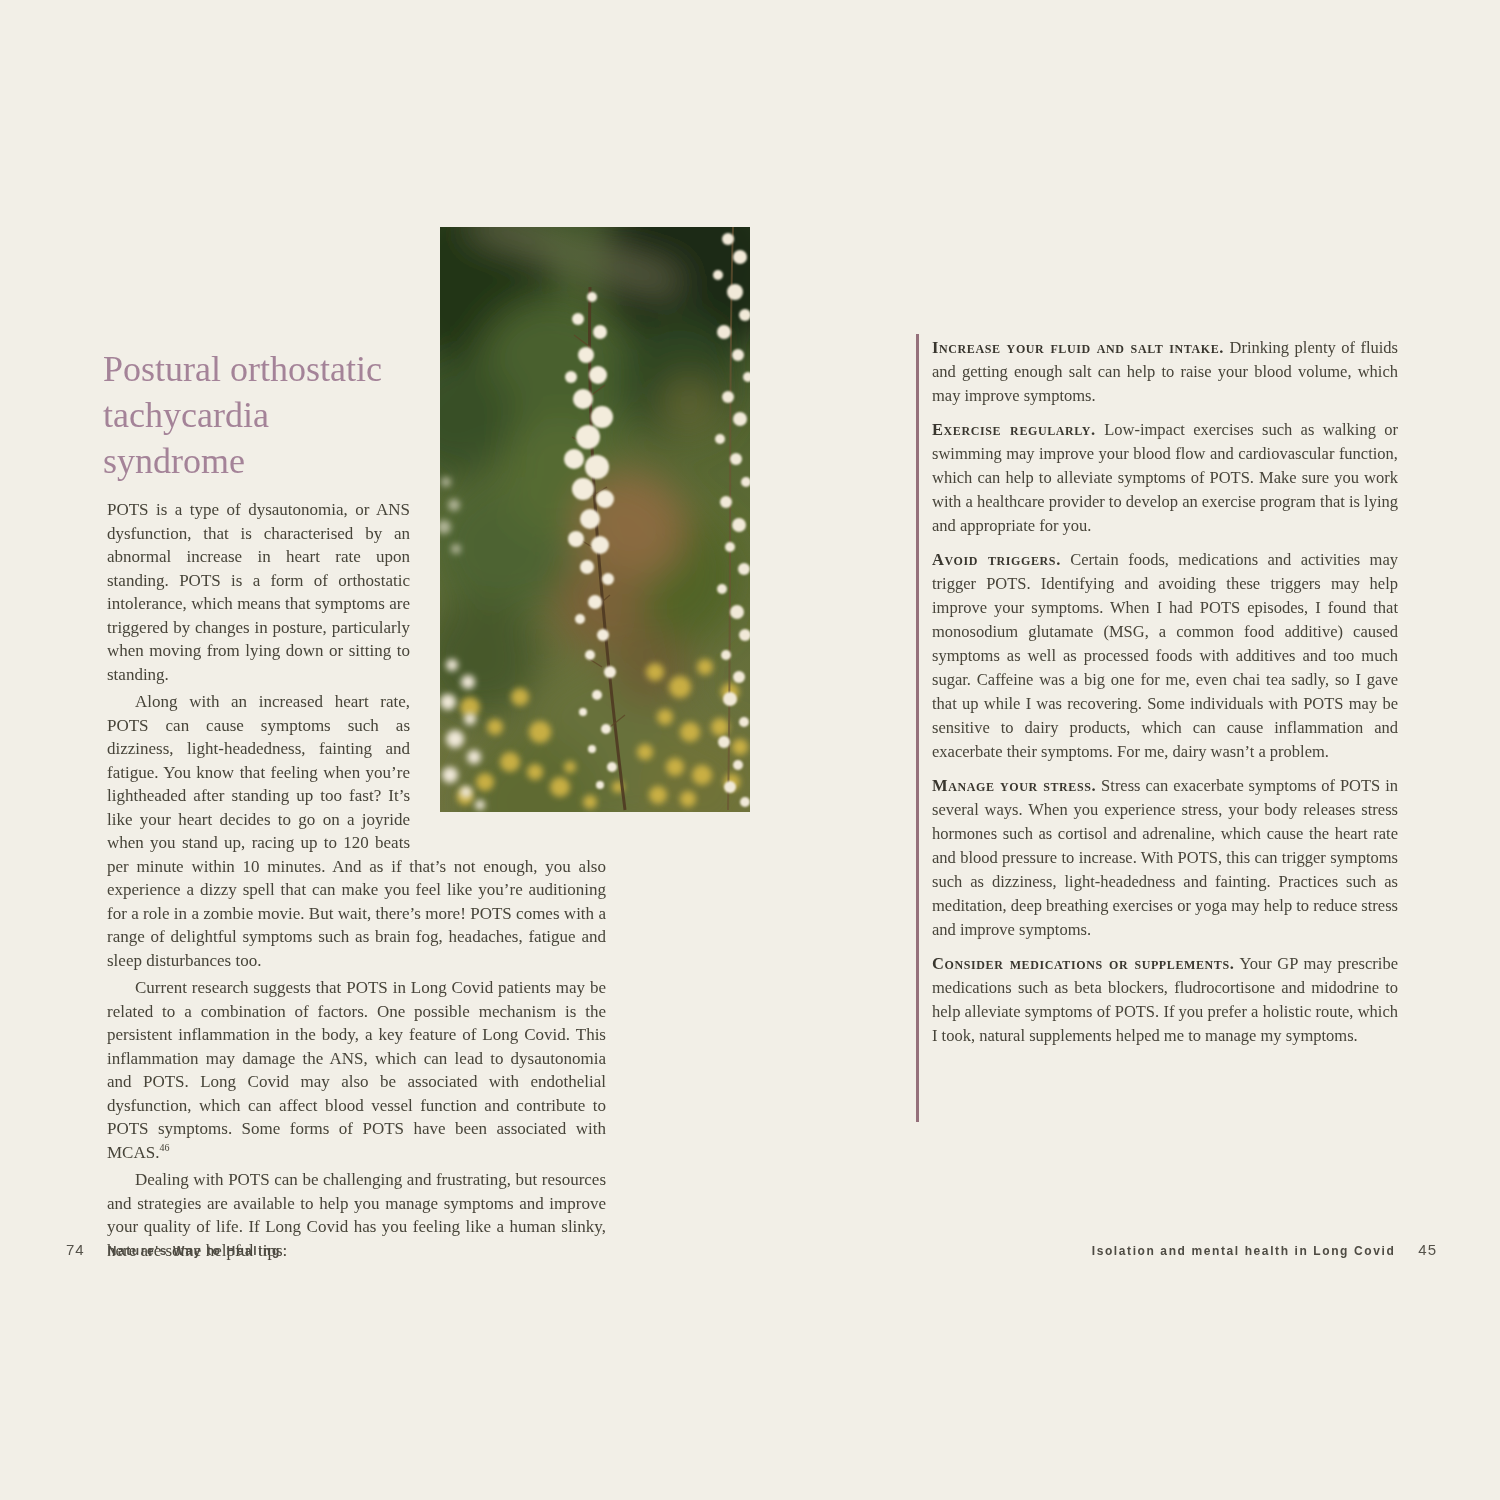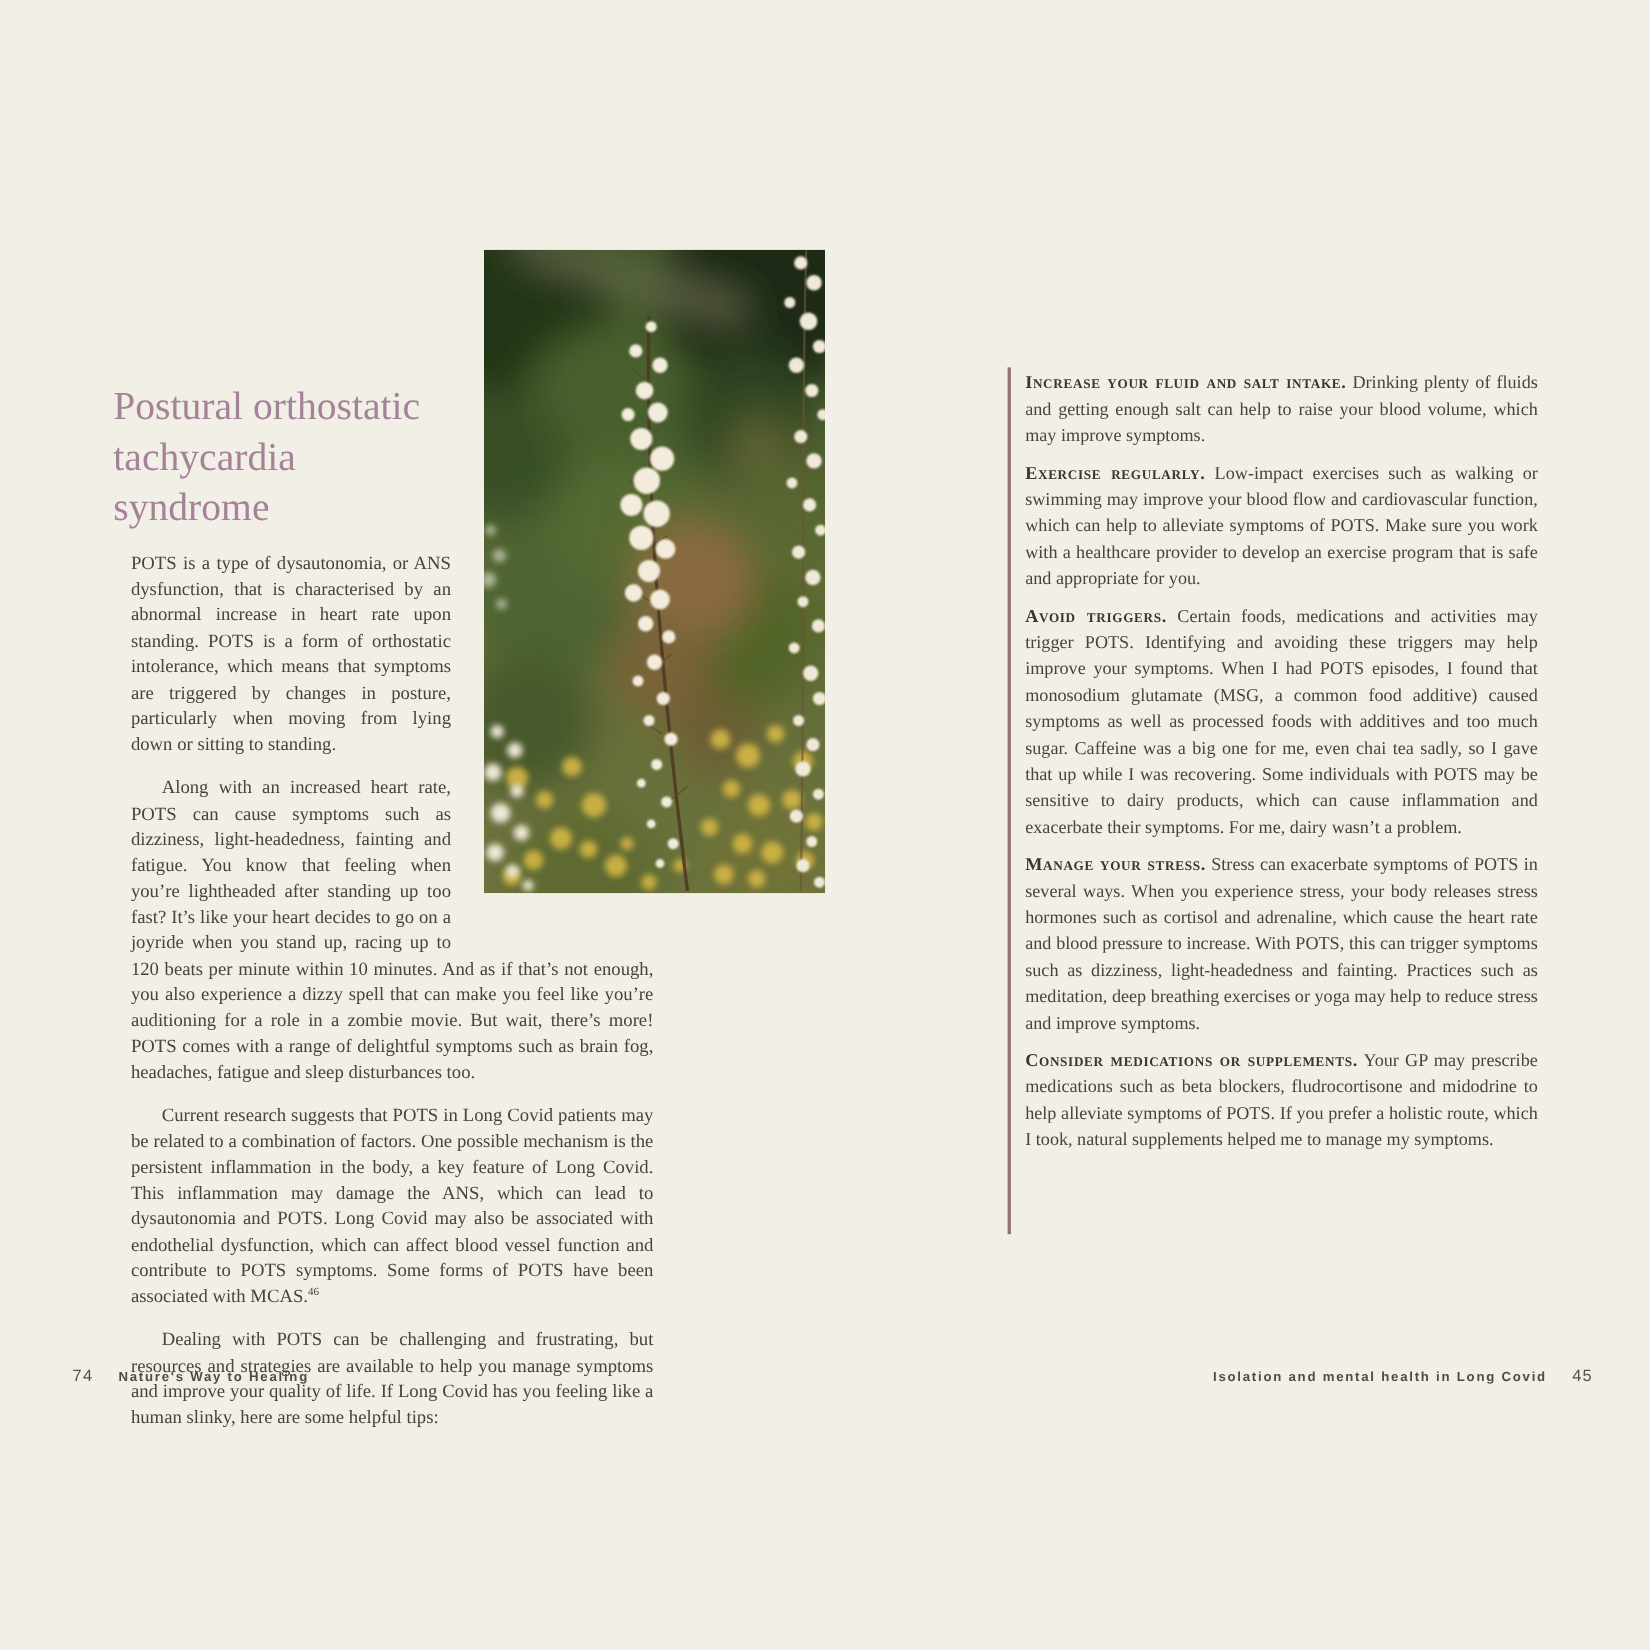--- a/index.html
+++ b/index.html
@@ -20,21 +20,21 @@
   }
   .photo-spacer{float:right;width:200px;height:500px;}
   .chapter-heading{
     font-family:"Liberation Serif", serif;
     font-weight:400;
     font-size:36px;line-height:46px;
     color:#a48398;
     margin:0 0 14px 0;
     text-align:left;
   }
-  .left-text p{margin:16px;}
+  .left-text p{margin:4px;}
   .left-text p.indent{text-indent:28px;}
   sup.fn{font-size:10px;line-height:0;vertical-align:super;}
 
   .photo{
     position:absolute;left:440px;top:227px;width:310px;height:585px;
     overflow:hidden;
   }
   .photo svg{display:block;}
 
   
@@ -60,21 +60,21 @@
   .footer{
     position:absolute;top:1197px;
     font-family:"Liberation Sans", sans-serif;
     font-size:12px;line-height:16px;
     color:#4e4b43;
     white-space:nowrap;
   }
   .footer .ftitle{font-weight:700;letter-spacing:1.6px;margin-top:46px;}
   .footer .fnum{font-weight:400;font-size:15px;letter-spacing:1px;color:#55524a;}
   .footer-left{left:66px;display:flex;align-items:baseline;gap:23px;}
-  .footer-right{right:52px;display:flex;align-items:baseline;gap:23px;}
+  .footer-right{right:63px;display:flex;align-items:baseline;gap:23px;}
 </style>
 </head>
 <body>
 
 <div class="spread">
 
   <div class="left-text">
     <div class="photo-spacer"></div>
     <h1 class="chapter-heading"><span>Postural orthostatic</span><br><span>tachycardia syndrome</span></h1>
     <p>POTS is a type of dysautonomia, or ANS dysfunction, that is characterised by an abnormal increase in heart rate upon standing. POTS is a form of orthostatic intolerance, which means that symptoms are triggered by changes in posture, particularly when moving from lying down or sitting to standing.</p>
@@ -246,21 +246,21 @@
         <circle cx="4" cy="300" r="7" opacity="0.6"></circle>
           <circle cx="16" cy="322" r="5" opacity="0.6"></circle>
       </g>
     </svg>
   </div>
 
   <div class="tips-rule"></div>
 
   <div class="right-text">
     <p><span class="tip-label">Increase your fluid and salt intake.</span><span> Drinking plenty of fluids and getting enough salt can help to raise your blood volume, which may improve symptoms.</span></p>
-    <p><span class="tip-label">Exercise regularly.</span><span> Low-impact exercises such as walking or swimming may improve your blood flow and cardiovascular function, which can help to alleviate symptoms of POTS. Make sure you work with a healthcare provider to develop an exercise program that is safe and appropriate for you.</span></p>
+    <p><span class="tip-label">Exercise regularly.</span><span> Low-impact exercises such as walking or swimming may improve your blood flow and cardiovascular function, which can help to alleviate symptoms of POTS. Make sure you work with a healthcare provider to develop an exercise program that is lying and appropriate for you.</span></p>
     <p><span class="tip-label">Avoid triggers.</span><span> Certain foods, medications and activities may trigger POTS. Identifying and avoiding these triggers may help improve your symptoms. When I had POTS episodes, I found that monosodium glutamate (MSG, a common food additive) caused symptoms as well as processed foods with additives and too much sugar. Caffeine was a big one for me, even chai tea sadly, so I gave that up while I was recovering. Some individuals with POTS may be sensitive to dairy products, which can cause inflammation and exacerbate their symptoms. For me, dairy wasn’t a problem.</span></p>
     <p><span class="tip-label">Manage your stress.</span><span> Stress can exacerbate symptoms of POTS in several ways. When you experience stress, your body releases stress hormones such as cortisol and adrenaline, which cause the heart rate and blood pressure to increase. With POTS, this can trigger symptoms such as dizziness, light-headedness and fainting. Practices such as meditation, deep breathing exercises or yoga may help to reduce stress and improve symptoms.</span></p>
     <p><span class="tip-label">Consider medications or supplements.</span><span> Your GP may prescribe medications such as beta blockers, fludrocortisone and midodrine to help alleviate symptoms of POTS. If you prefer a holistic route, which I took, natural supplements helped me to manage my symptoms.</span></p>
   </div>
 
   <div class="footer footer-left">
     <span class="fnum">74</span>
     <span class="ftitle">Nature's Way to Healing</span>
   </div>
   <div class="footer footer-right">

